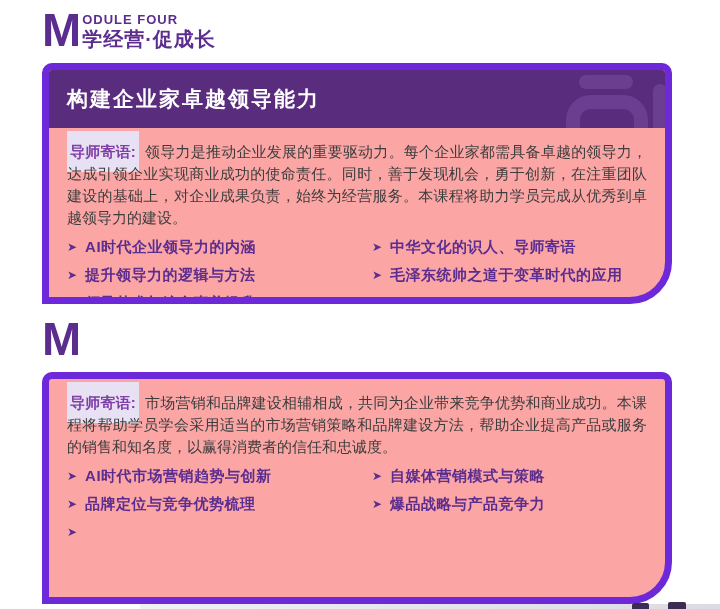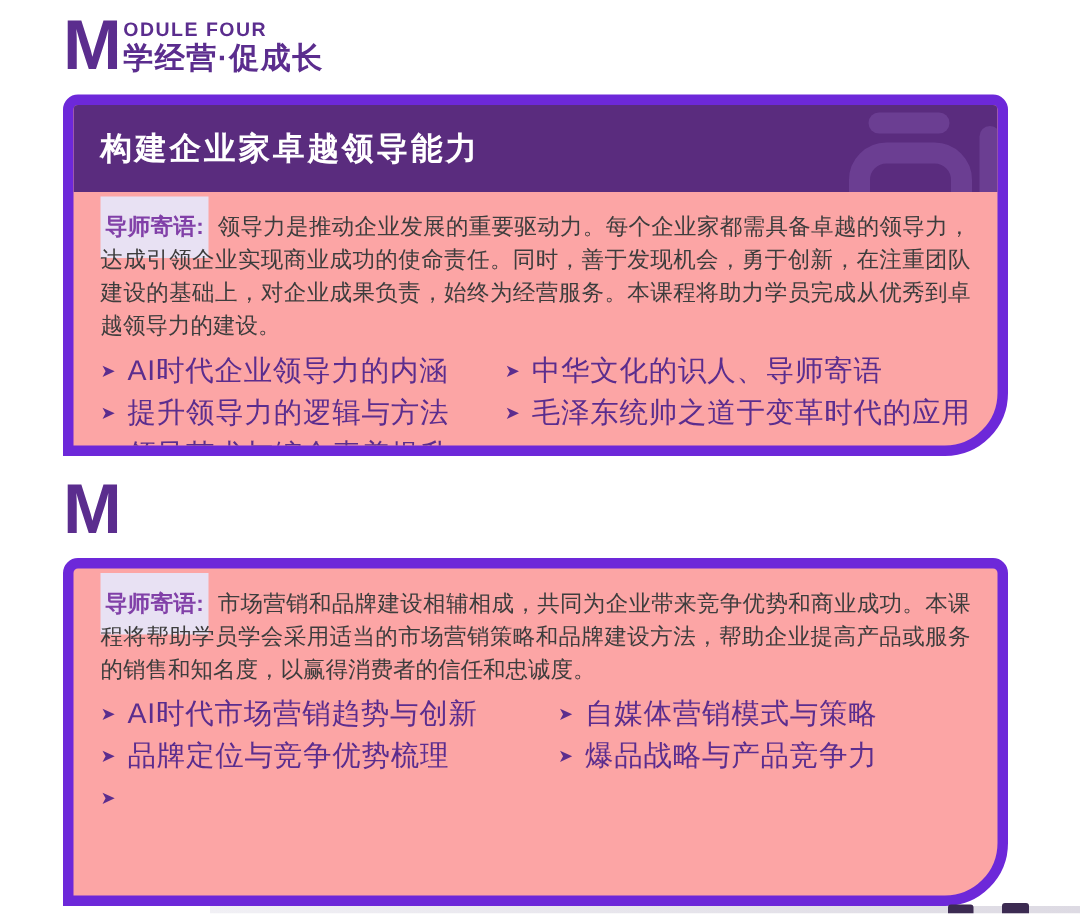--- a/index.html
+++ b/index.html
@@ -27,21 +27,21 @@
 
   .card-body { padding:13px 18px 0 18px; }
   .mentor { font-size:15px; line-height:22px; color:#3d3d3d; margin-bottom:4px; text-align:justify; }
   .mentor-label { background:#e8e1f3; color:#8140a8; font-weight:800; padding:12px 3px; margin-right:6px; }
 
   .bullets { display:flex; }
   .bullet-col { list-style:none; }
   .bullet-col.left { width:305px; }
   .bullet-row { display:flex; align-items:center; height:28px; }
   .arrow { color:#5b2d8e; font-size:12px; margin-right:8px; line-height:1; }
-  .bullet-text { color:#5b2d8e; font-size:19px; font-weight:400; letter-spacing:0.5px; white-space:nowrap; }
+  .bullet-text { color:#5b2d8e; font-size:15px; font-weight:700; letter-spacing:0.5px; white-space:nowrap; }
 
   .sec-2 { margin-top:15px; }
   .sec-2 .mod-head { height:45px; margin-bottom:8px; }
 
   
   .bottom-strip { position:absolute; left:140px; right:0; bottom:0; height:5px;
                   background:linear-gradient(90deg,#f1f0f5,#dddae3); }
   .cut-mark { position:absolute; background:#3c2b52; border-radius:2px 2px 0 0; }
   .cut-mark.m1 { left:632px; top:603px; width:17px; height:6px; }
   .cut-mark.m2 { left:668px; top:602px; width:18px; height:7px; }

